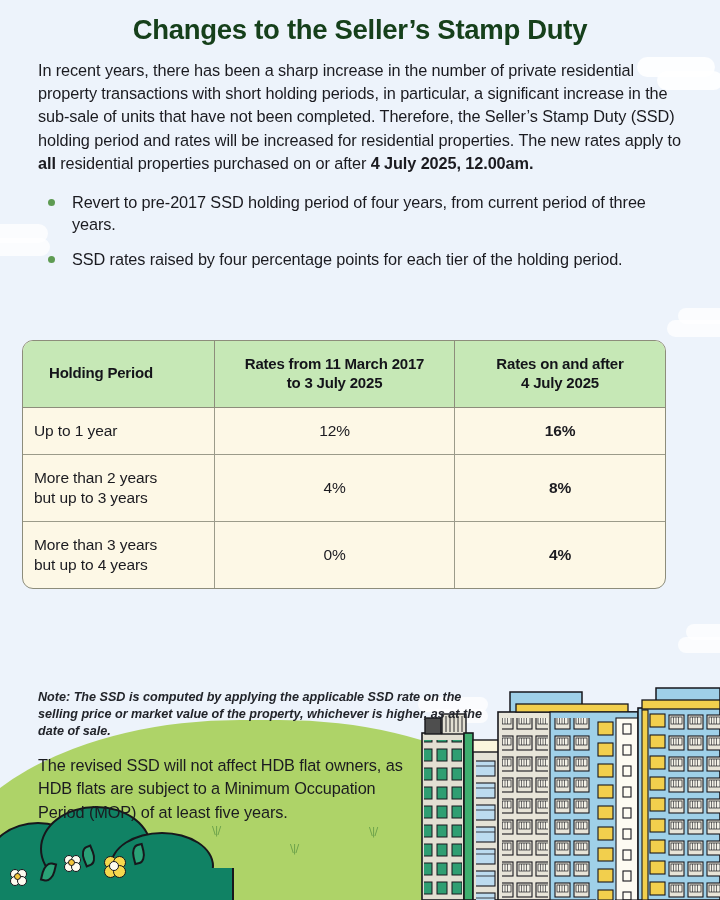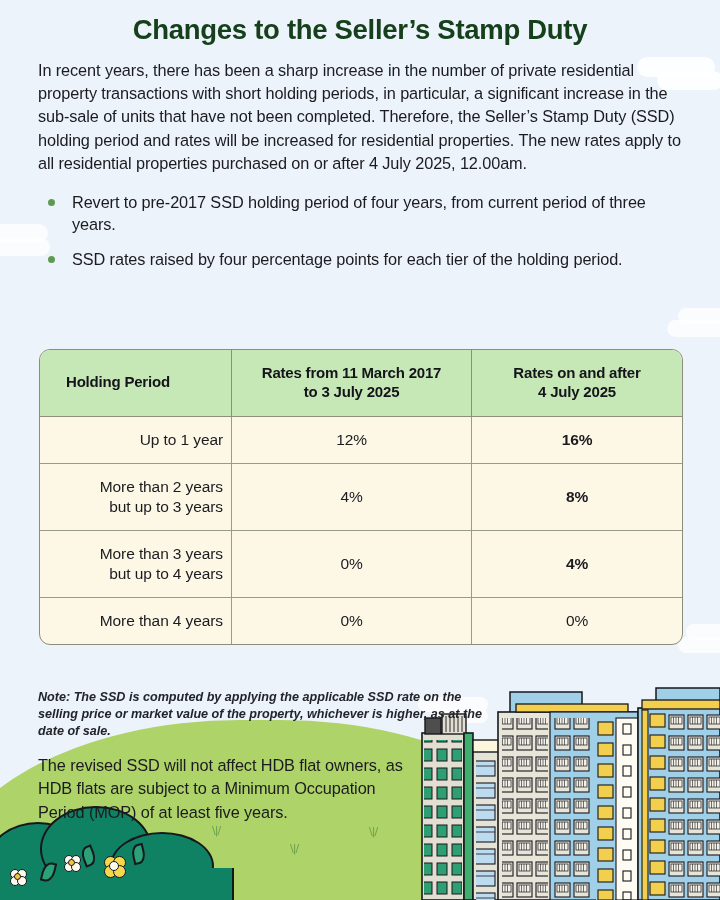--- a/index.html
+++ b/index.html
@@ -112,21 +112,21 @@
     font-weight: bold;
     letter-spacing: -0.3px;
   }
   #intro {
     margin: 13px 38px 0 38px;
     color: #1b1b20;
     font-size: 16.3px;
     line-height: 1.42;
     letter-spacing: -0.1px;
   }
-  #intro b { font-weight: normal; }
+  #intro b { font-weight: bold; }
 
   ul#bullets {
     list-style: none;
     margin: 16px 0 0 0;
     padding: 0 52px 0 72px;
   }
   ul#bullets li {
     position: relative;
     color: #1b1b20;
     font-size: 16.3px;
@@ -139,31 +139,30 @@
     left: -24px;
     top: 8px;
     width: 7px; height: 7px;
     border-radius: 50%;
     background: #5e9b52;
   }
 
   
   #rates-table {
     position: absolute;
-    left: 39px;
+    left: 22px;
     top: 340px;
     width: 642px;
     border-collapse: separate;
     border-spacing: 0;
     table-layout: fixed;
     border: 1.5px solid #8d8d7b;
     border-radius: 11px;
     overflow: hidden;
     background: #fdf8e6;
-    margin-top: 9px;
   }
   #rates-table th {
     background: #c6e8b6;
     color: #14141a;
     font-size: 15px;
     font-weight: bold;
     line-height: 1.25;
     padding: 14px 8px;
     border-bottom: 1.5px solid #8d8d7b;
     border-right: 1.5px solid #8d8d7b;
@@ -176,21 +175,21 @@
     color: #1b1b20;
     padding: 13px 8px;
     text-align: center;
     border-bottom: 1.2px solid #9b9b8a;
     border-right: 1.2px solid #9b9b8a;
     line-height: 1.3;
     letter-spacing: -0.1px;
   }
   #rates-table td:last-child { border-right: none; }
   #rates-table tr:last-child td { border-bottom: none; }
-  #rates-table td.period { text-align: right; padding-left: 11px; }
+  #rates-table td.period { text-align: left; padding-left: 11px; }
   #rates-table td.bold { font-weight: bold; }
 
   #note {
     position: absolute;
     left: 38px;
     top: 676px;
     width: 460px;
     font-size: 12.6px;
     font-style: italic;
     font-weight: bold;
@@ -399,25 +398,20 @@
         <tr>
           <td class="period"><span>More than 2 years</span><br><span>but up to 3 years</span></td>
           <td>4%</td>
           <td class="bold">8%</td>
         </tr>
         <tr>
           <td class="period"><span>More than 3 years</span><br><span>but up to 4 years</span></td>
           <td>0%</td>
           <td class="bold">4%</td>
         </tr>
-        <tr>
-          <td class="period"><span>More than 4 years</span></td>
-          <td>0%</td>
-          <td>0%</td>
-        </tr>
       </tbody>
     </table>
 
     <p id="note">Note: The SSD is computed by applying the applicable SSD rate on the selling price or market value of the property, whichever is higher, as at the date of sale.</p>
 
     <p id="closing">The revised SSD will not affect HDB flat owners, as HDB flats are subject to a Minimum Occupation Period (MOP) of at least five years.</p>
 
   </div>
 </div>
 

